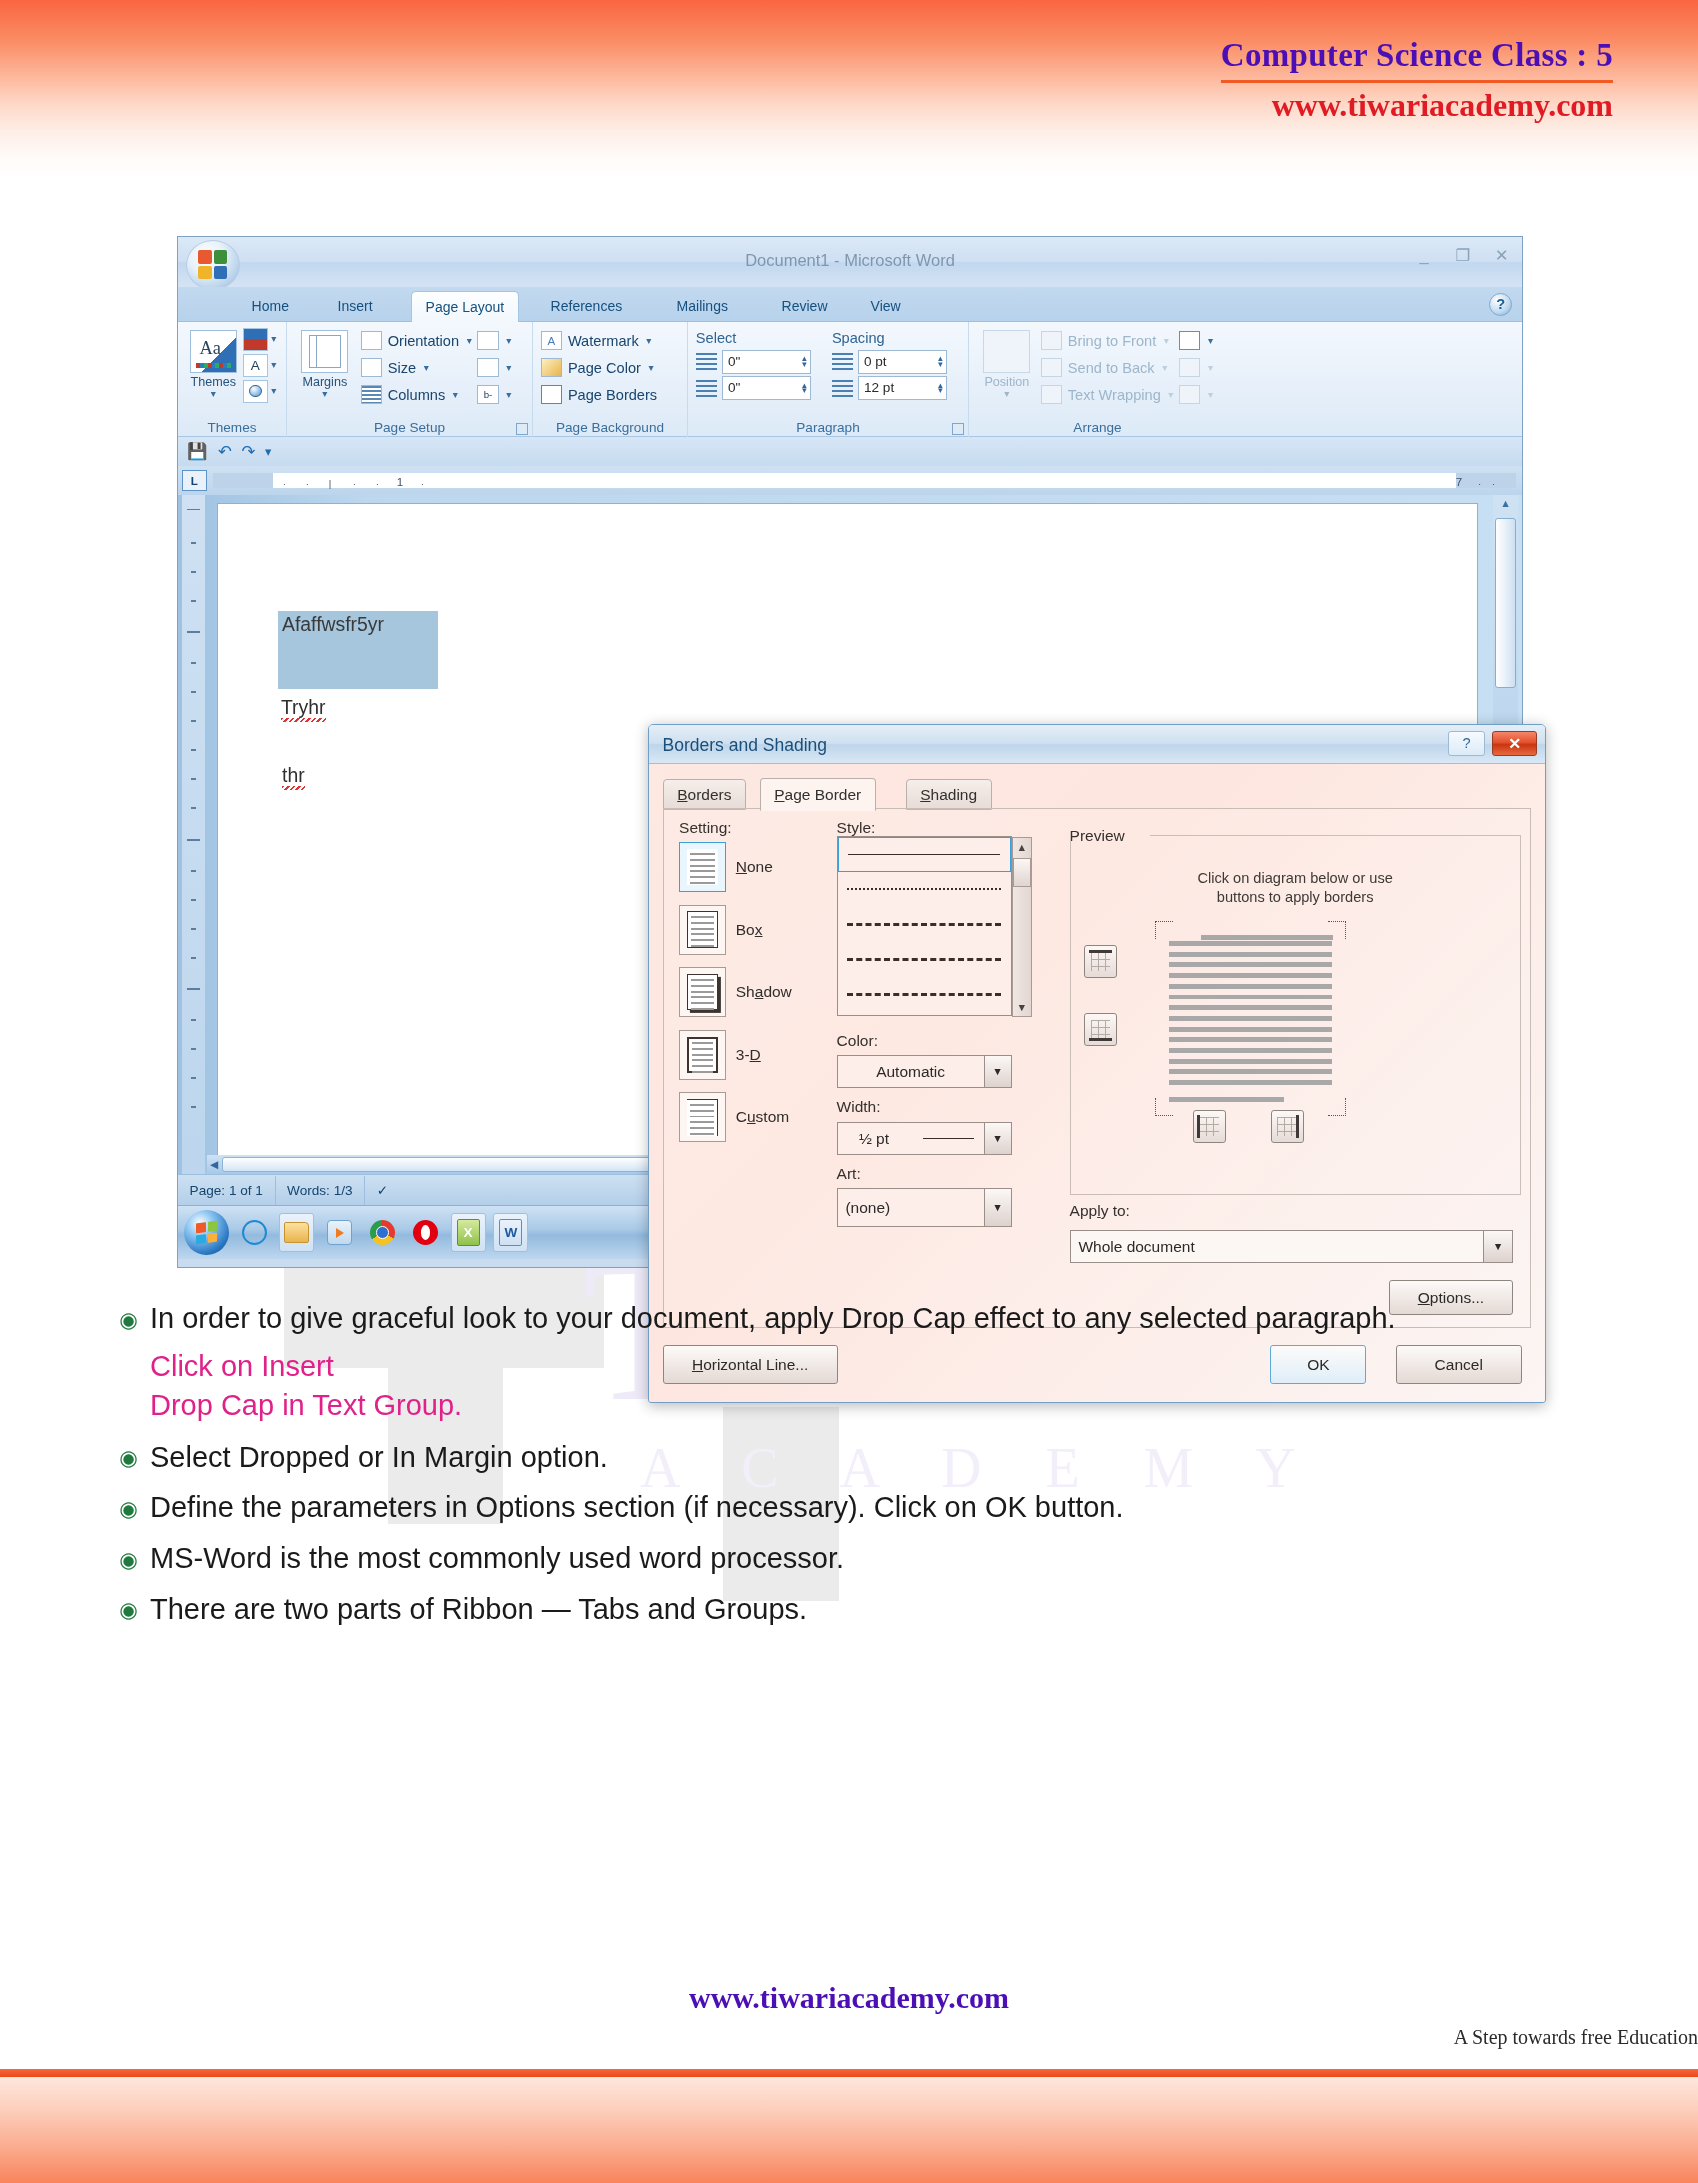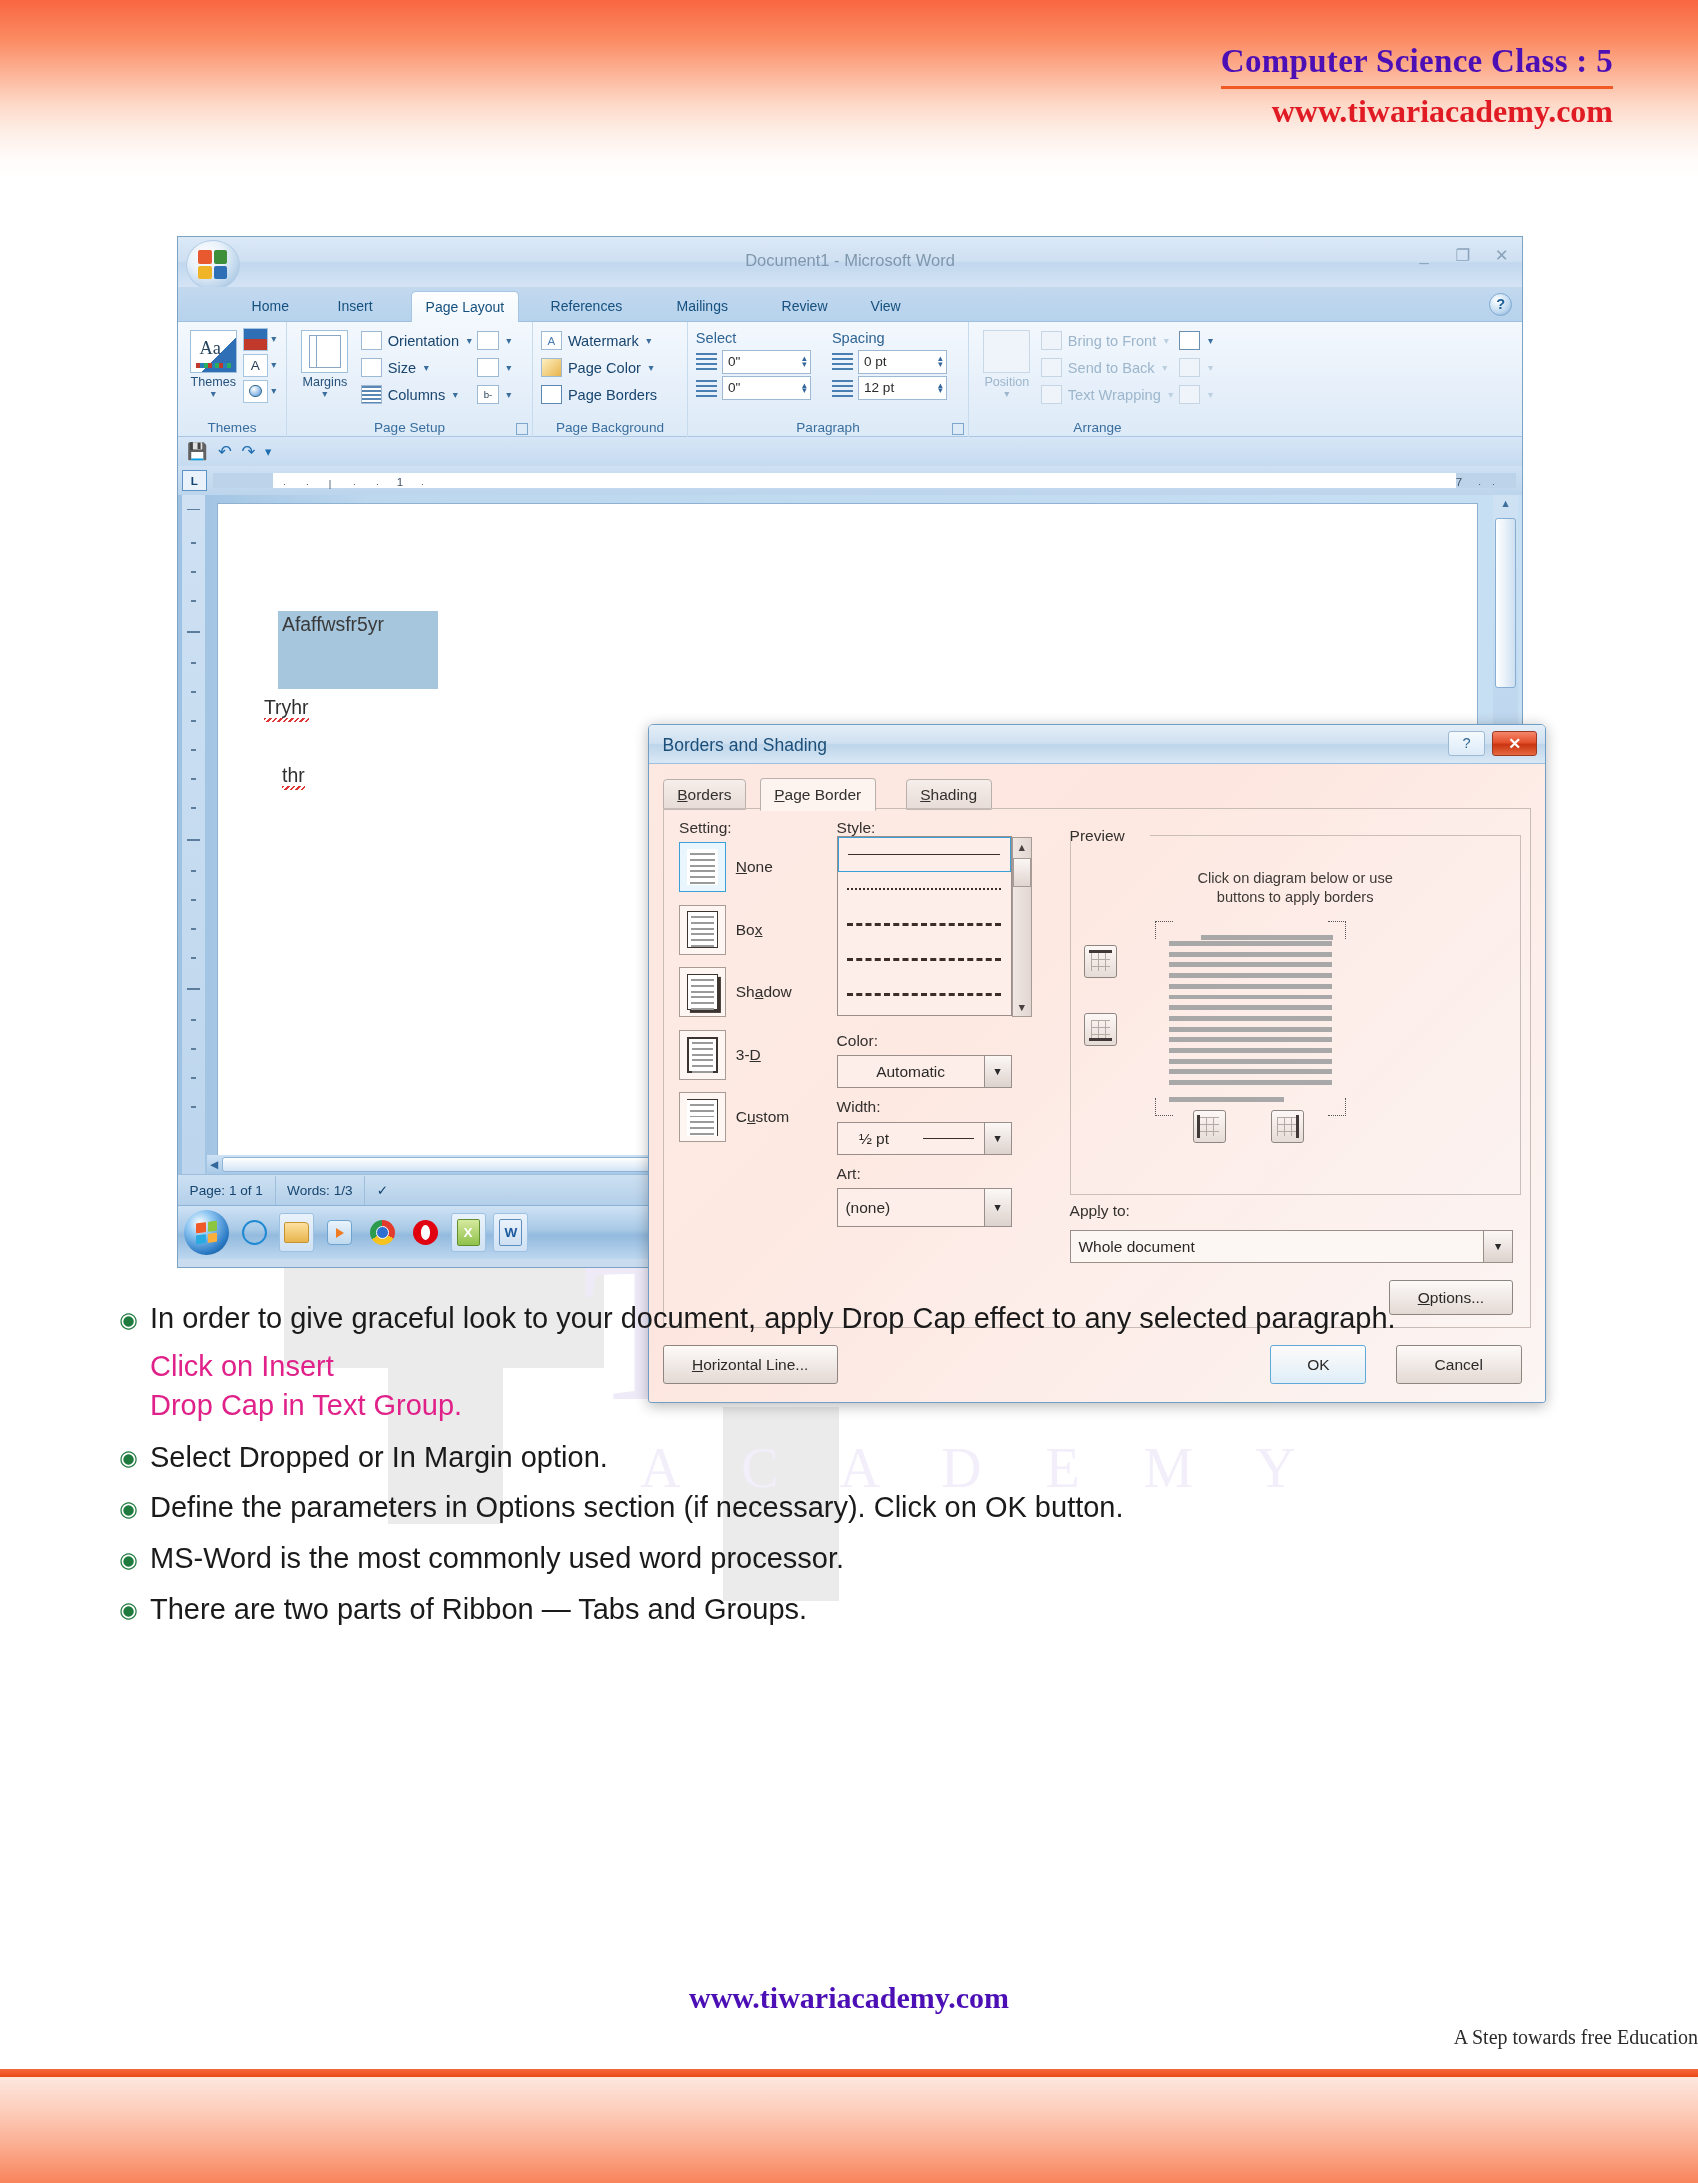--- a/index.html
+++ b/index.html
@@ -10,21 +10,21 @@
     position: relative;
     overflow: hidden;
   }
 
   
   .page-header {
     position: absolute; top: 0; left: 0; width: 1698px; height: 180px;
     background: linear-gradient(to bottom, #f96640 0%, #fb8b63 22%, #fdb69a 42%, #fdd9c8 58%, #fdefe8 74%, #fffbf9 88%, #ffffff 100%);
   }
   .header-text {
-    position: absolute; right: 85px; top: 37px; text-align: right; margin-top: 6px;
+    position: absolute; right: 85px; top: 37px; text-align: right;
   }
   .hdr-title {
     font-family: "Liberation Serif", serif;
     font-weight: bold; font-size: 33px; color: #4b0fb5;
     letter-spacing: 0.3px; white-space: nowrap;
   }
   .hdr-rule {
     height: 2.9px; background: #f15a24; margin: 5.8px 0 3.9px 0; width: 100%;
   }
   .hdr-url {
@@ -205,21 +205,21 @@
     background: #ffffff; border: 1px solid #8fb2d2;
   }
   .doc-hl {
     position: absolute; left: 60px; top: 107px; width: 160px; height: 78px;
     background: #a5c6dd;
   }
   .doc-t1 {
     position: absolute; left: 64px; top: 109px; font-size: 19.4px; color: #3a3a3a;
     font-family: "Liberation Sans", sans-serif;
   }
-  .doc-t2 { position: absolute; left: 46px; top: 192px; font-size: 19.4px; color: #2f2f2f; }
+  .doc-t2 { position: absolute; left: 63px; top: 192px; font-size: 19.4px; color: #2f2f2f; }
   .doc-t3 { position: absolute; left: 64px; top: 260px; font-size: 19.4px; color: #2f2f2f; }
   .squig { display: block; height: 3.9px; margin-top: -1px;
     background: repeating-linear-gradient(135deg,#d33 0 1.9px, transparent 1.9px 3.9px); }
 
   .vscroll {
     position: absolute; right: 3.9px; top: 0; width: 25px; height: 679px;
     background: linear-gradient(to bottom,#cfe2f4 0%, #9dc2e3 100%);
   }
   .vs-btn { width: 21.3px; height: 19.4px; margin: 1.9px auto; color: #3b6f9e; font-size: 10.7px; text-align: center; }
   .vs-thumb {

